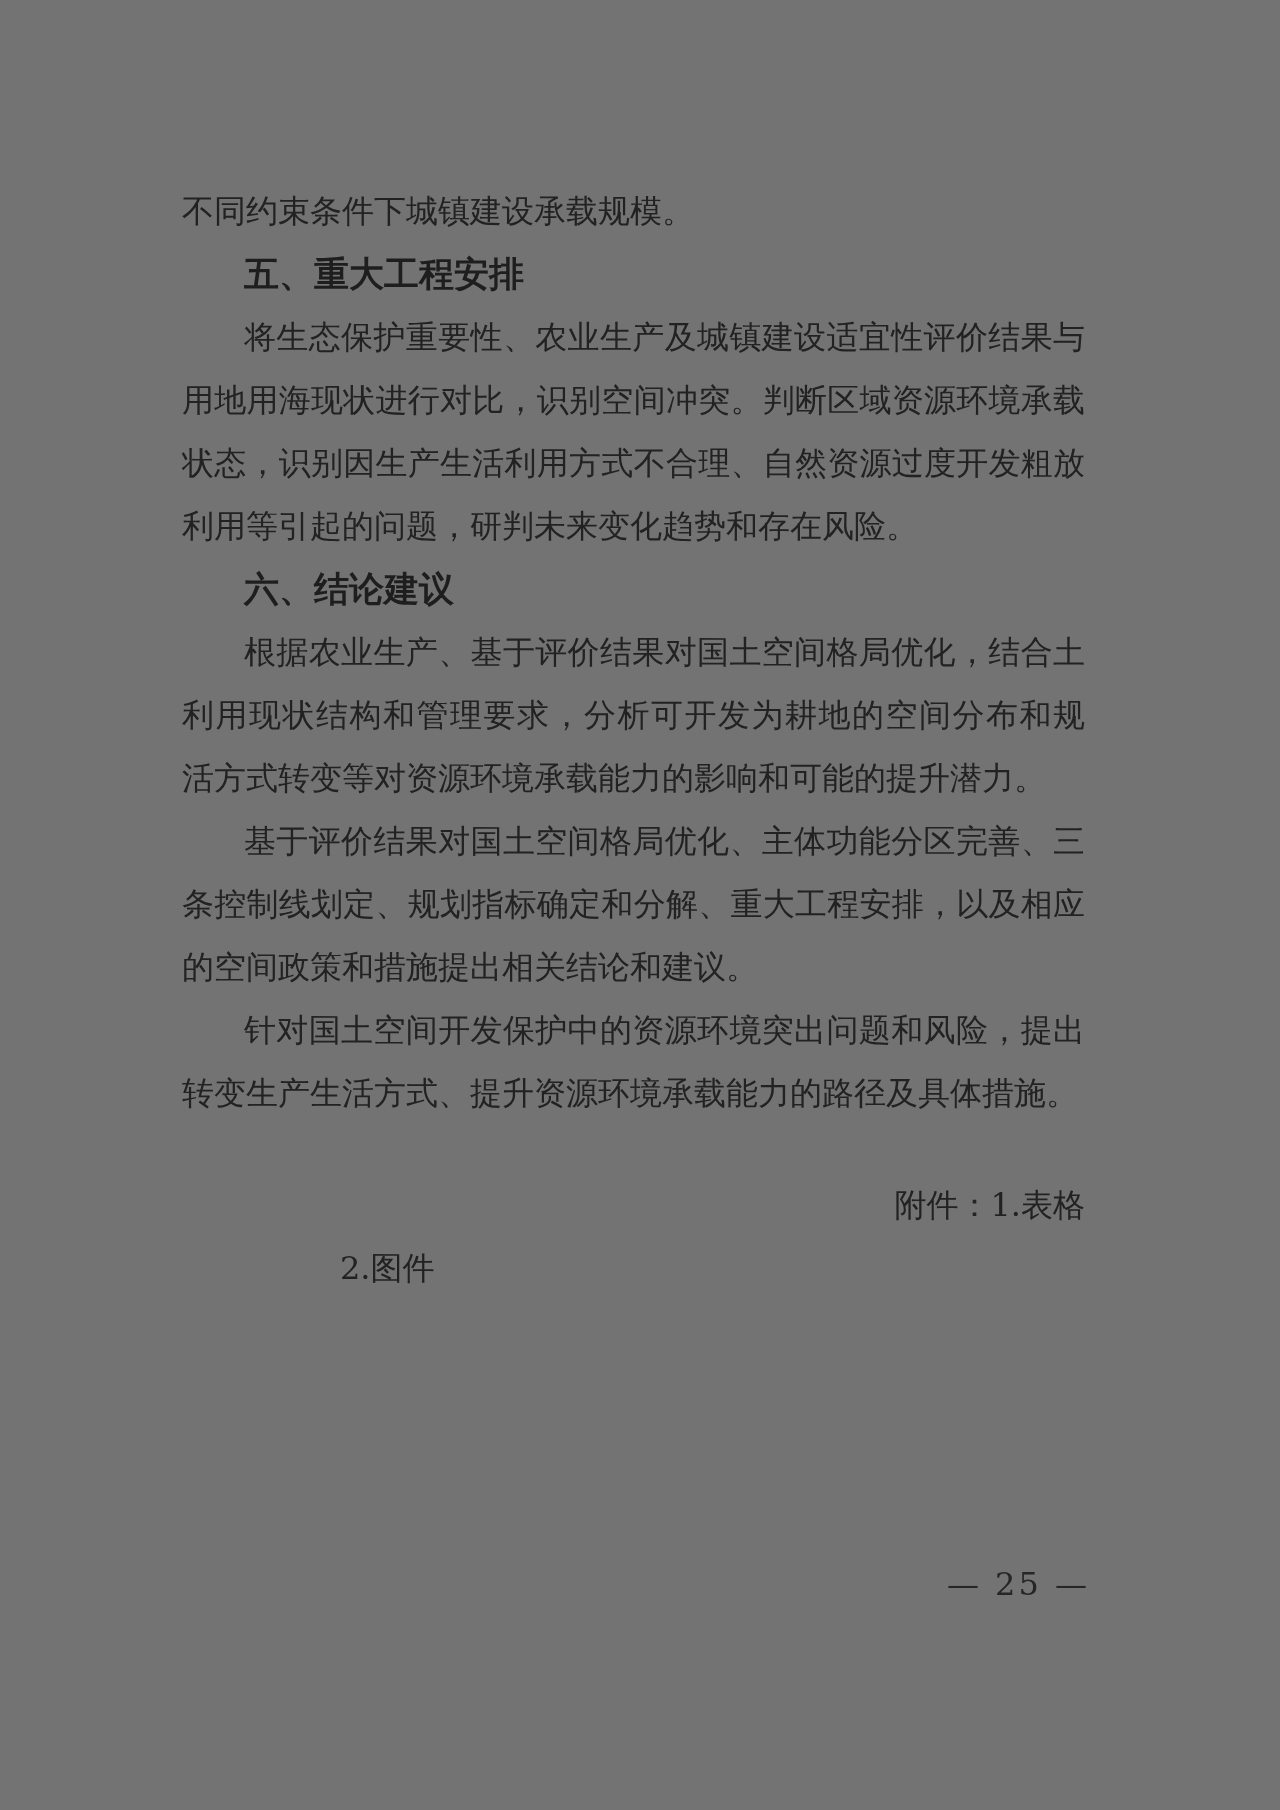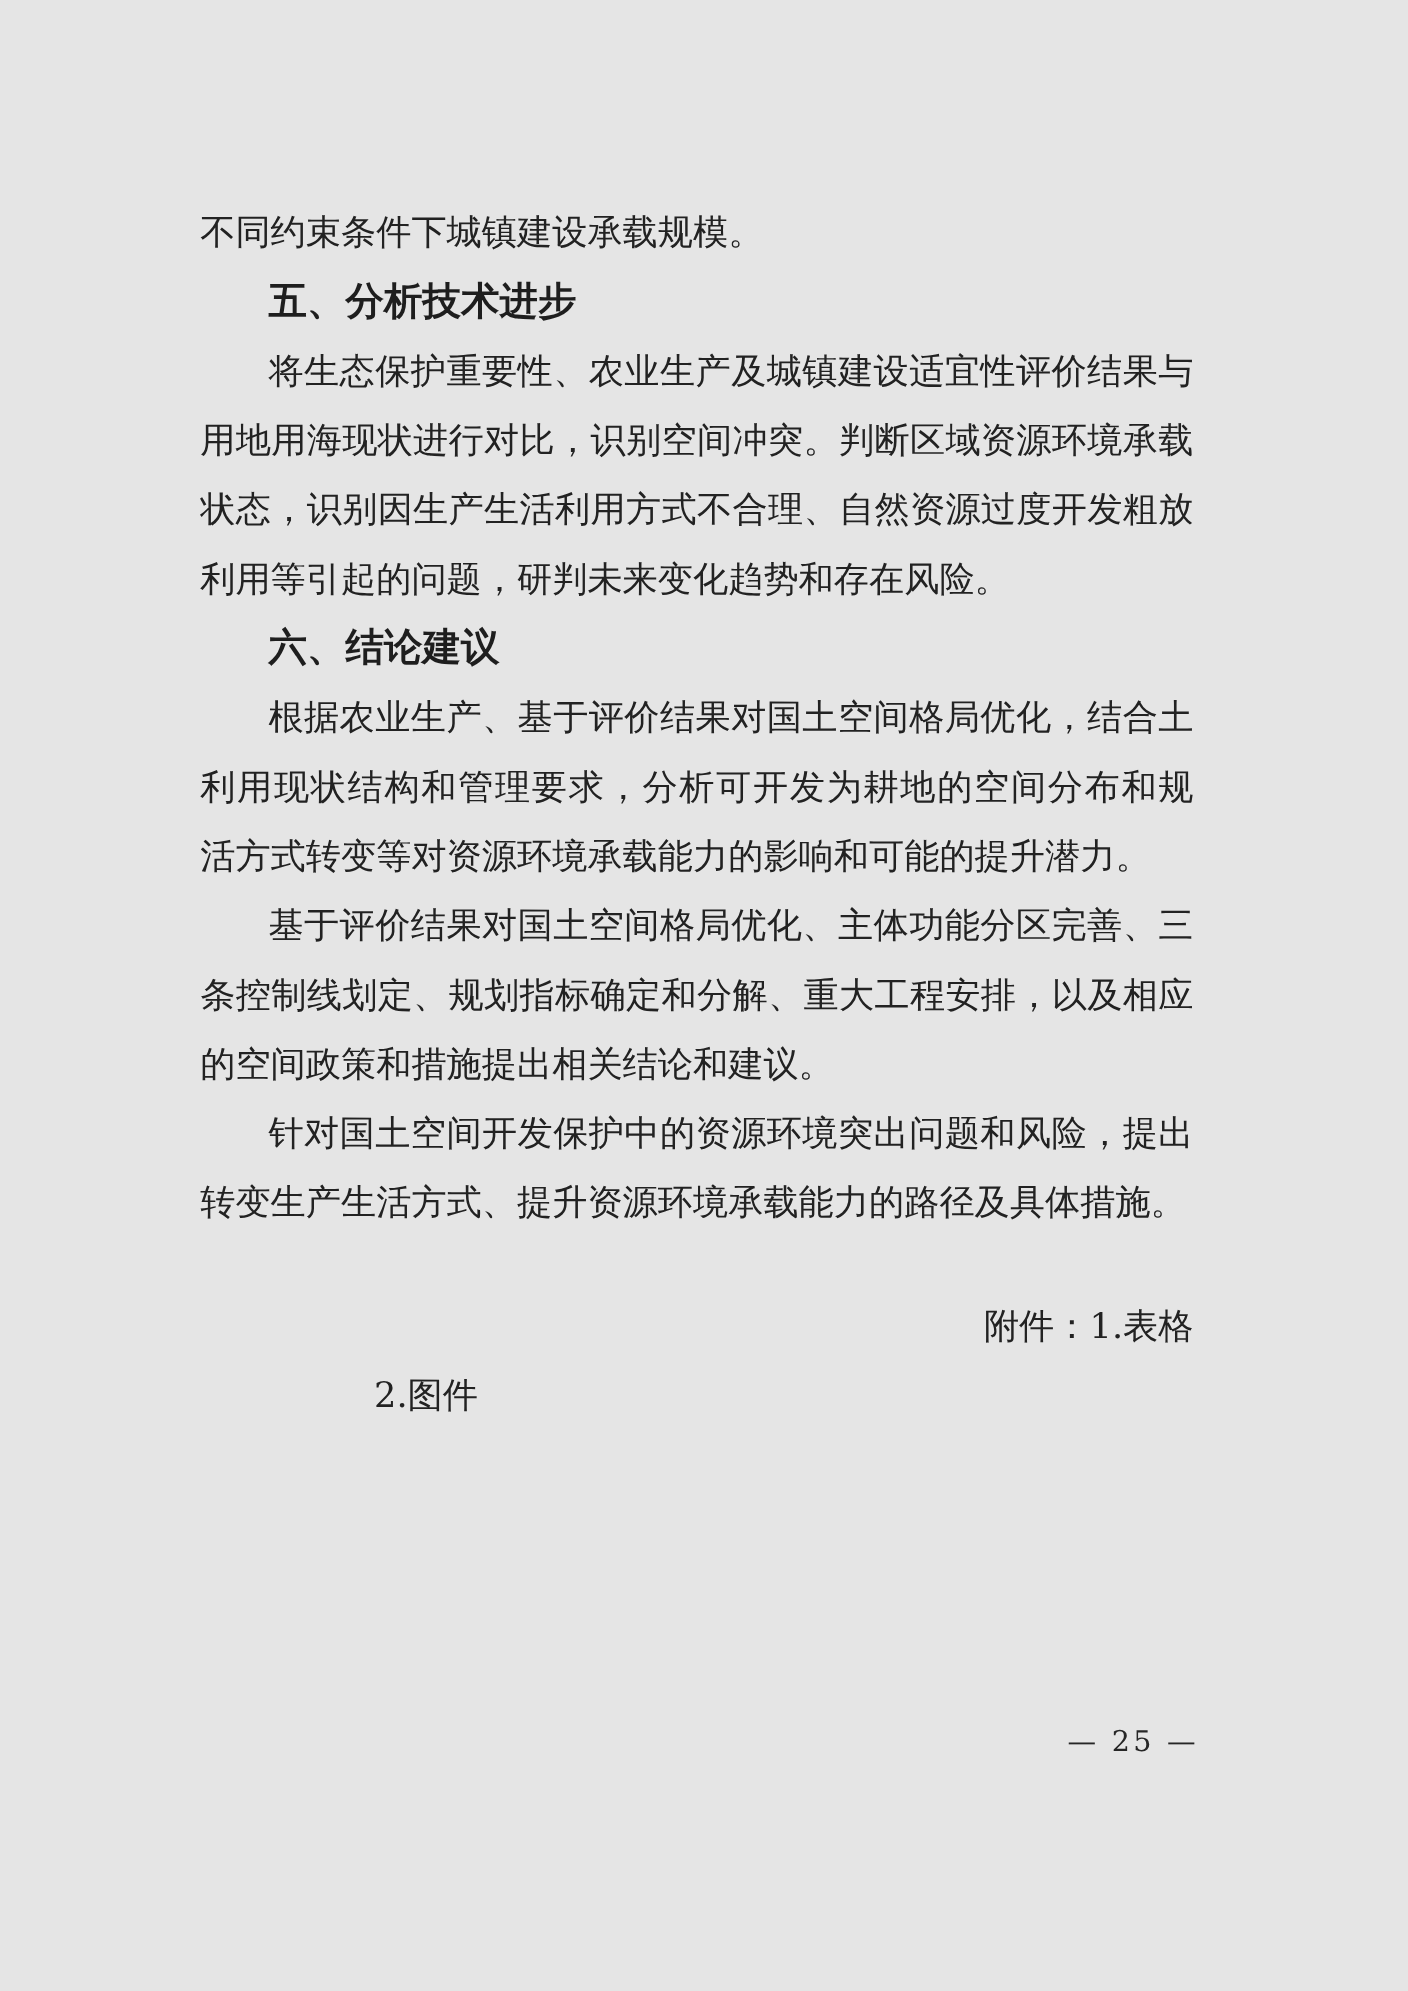--- a/index.html
+++ b/index.html
@@ -8,21 +8,21 @@
   }
   body {
     width: 1280px;
     height: 1810px;
     background: #ffffff;
   }
   .page {
     position: relative;
     width: 1280px;
     height: 1810px;
-    background: #e5e5e5;
+    background: #737373;
     color: #222222;
     overflow: hidden;
   }
   .text-block {
     position: absolute;
     left: 182px;
     top: 180px;
     width: 903px;
   }
   .line {
@@ -58,33 +58,33 @@
   .attach-item {
     padding-left: 158px;
   }
   .page-number {
     position: absolute;
     top: 1553px;
     right: 190px;
     height: 63px;
     line-height: 63px;
     font-family: "DejaVu Serif", "Liberation Serif", serif;
-    font-size: 26px;
+    font-size: 32px;
     letter-spacing: 3px;
     color: #262626;
   }
 </style>
 </head>
 <body>
 
 <div class="page">
   <div class="text-block">
 
     <div class="line">不同约束条件下城镇建设承载规模。</div>
-    <div class="line heading">五、分析技术进步</div>
+    <div class="line heading">五、重大工程安排</div>
     <div class="line just indent">将生态保护重要性、农业生产及城镇建设适宜性评价结果与</div>
     <div class="line just">用地用海现状进行对比，识别空间冲突。判断区域资源环境承载</div>
     <div class="line just">状态，识别因生产生活利用方式不合理、自然资源过度开发粗放</div>
     <div class="line">利用等引起的问题，研判未来变化趋势和存在风险。</div>
     <div class="line heading">六、结论建议</div>
     <div class="line just indent">根据农业生产、基于评价结果对国土空间格局优化，结合土地</div>
     <div class="line just">利用现状结构和管理要求，分析可开发为耕地的空间分布和规模，</div>
     <div class="line">活方式转变等对资源环境承载能力的影响和可能的提升潜力。</div>
     <div class="line just indent">基于评价结果对国土空间格局优化、主体功能分区完善、三</div>
     <div class="line just">条控制线划定、规划指标确定和分解、重大工程安排，以及相应</div>

